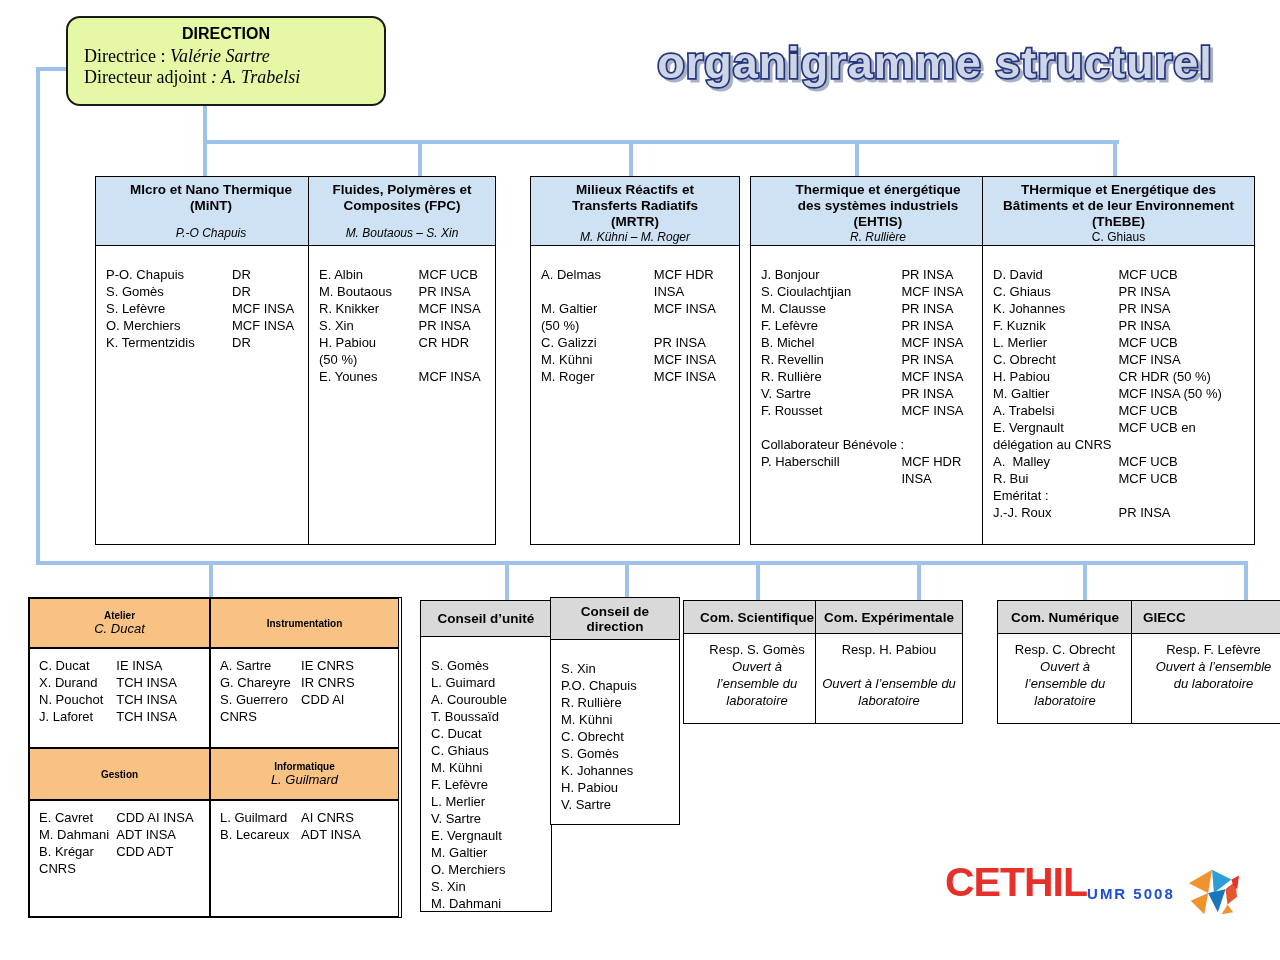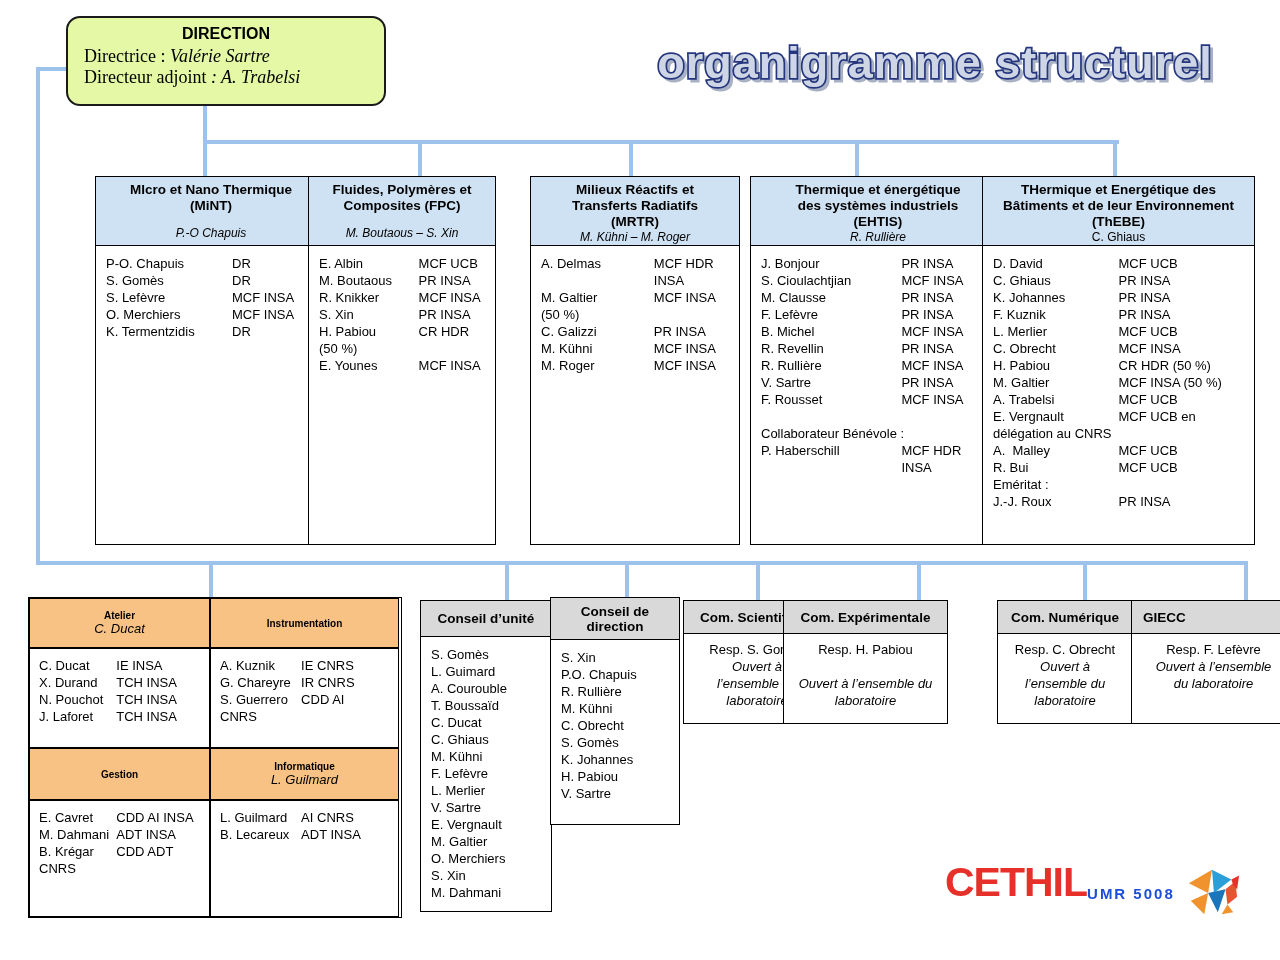--- a/index.html
+++ b/index.html
@@ -6,21 +6,21 @@
   .page{position:relative;width:1280px;height:960px;background:#ffffff;overflow:hidden;
         font-family:"Liberation Sans",sans-serif;color:#000;}
 
   
   .cline{position:absolute;background:#9dc3ec;z-index:0;}
 
   
   .obox{position:absolute;background:#fff;border:1.5px solid #000;box-sizing:border-box;z-index:1;}
   .box-header{box-sizing:border-box;display:flex;flex-direction:column;align-items:center;
               justify-content:space-between;text-align:center;padding:5px 3px;}
-  .box-body{box-sizing:border-box;padding:9px 10px;font-size:13px;line-height:17px;}
+  .box-body{box-sizing:border-box;padding:20px 10px;font-size:13px;line-height:17px;}
 
   
   .direction-box{position:absolute;left:66px;top:16px;width:320px;height:90px;background:#e5f8a5;
                  border:2px solid #1a1a1a;border-radius:14px;box-sizing:border-box;z-index:2;
                  padding:7px 16px;}
   .direction-title{text-align:center;font-weight:bold;font-size:16px;margin-bottom:3px;}
   .direction-line{font-size:18px;line-height:21px;font-family:Liberation Serif, serif;}
   .direction-line .val{font-style:italic;}
 
   
@@ -68,21 +68,21 @@
   .council .box-header{border-bottom:1.5px solid #000;}
   .cname{font-size:13px;line-height:17px;}
 
   
   .committee .box-header{background:#d9d9d9;justify-content:center;font-weight:bold;font-size:13.5px;
                          height:33px;border-bottom:1.5px solid #000;}
   .committee .box-body{height:89px;text-align:center;padding:7px 4px;}
   .com-note{font-style:italic;display:block;padding:0 14px;}
   .note-gap .com-note{margin-top:17px;padding:0 2px;}
   #committee-0{left:683px;top:600px;width:148px;}
-  #committee-1{left:783px;top:600px;width:165px;}
+  #committee-1{left:815px;top:600px;width:148px;}
   #committee-2{left:997px;top:600px;width:136px;}
   #committee-3{left:1131px;top:600px;width:165px;}
   .hdr-left{align-items:flex-start !important;text-align:left !important;padding-left:11px !important;}
 
   
   .main-title{position:absolute;left:650px;top:26px;z-index:1;}
 
   
   .logo{position:absolute;left:945px;top:862px;z-index:1;display:flex;align-items:flex-start;}
   .logo-textwrap{display:flex;flex-direction:row;align-items:flex-end;}
@@ -357,21 +357,21 @@
           <span class="mname">N. Pouchot</span>
           <span class="mrole">TCH INSA</span>
         </div>
         <div class="mrow">
           <span class="mname">J. Laforet</span>
           <span class="mrole">TCH INSA</span>
         </div>
       </div>
     <div class="svc-cell service-body" id="service-body-1">
         <div class="mrow">
-          <span class="mname">A. Kuznik</span>
+          <span class="mname">A. Sartre</span>
           <span class="mrole">IE CNRS</span>
         </div>
         <div class="mrow">
           <span class="mname">G. Chareyre</span>
           <span class="mrole">IR CNRS</span>
         </div>
         <div class="mrow">
           <span class="mname">S. Guerrero</span>
           <span class="mrole">CDD AI</span>
         </div>

